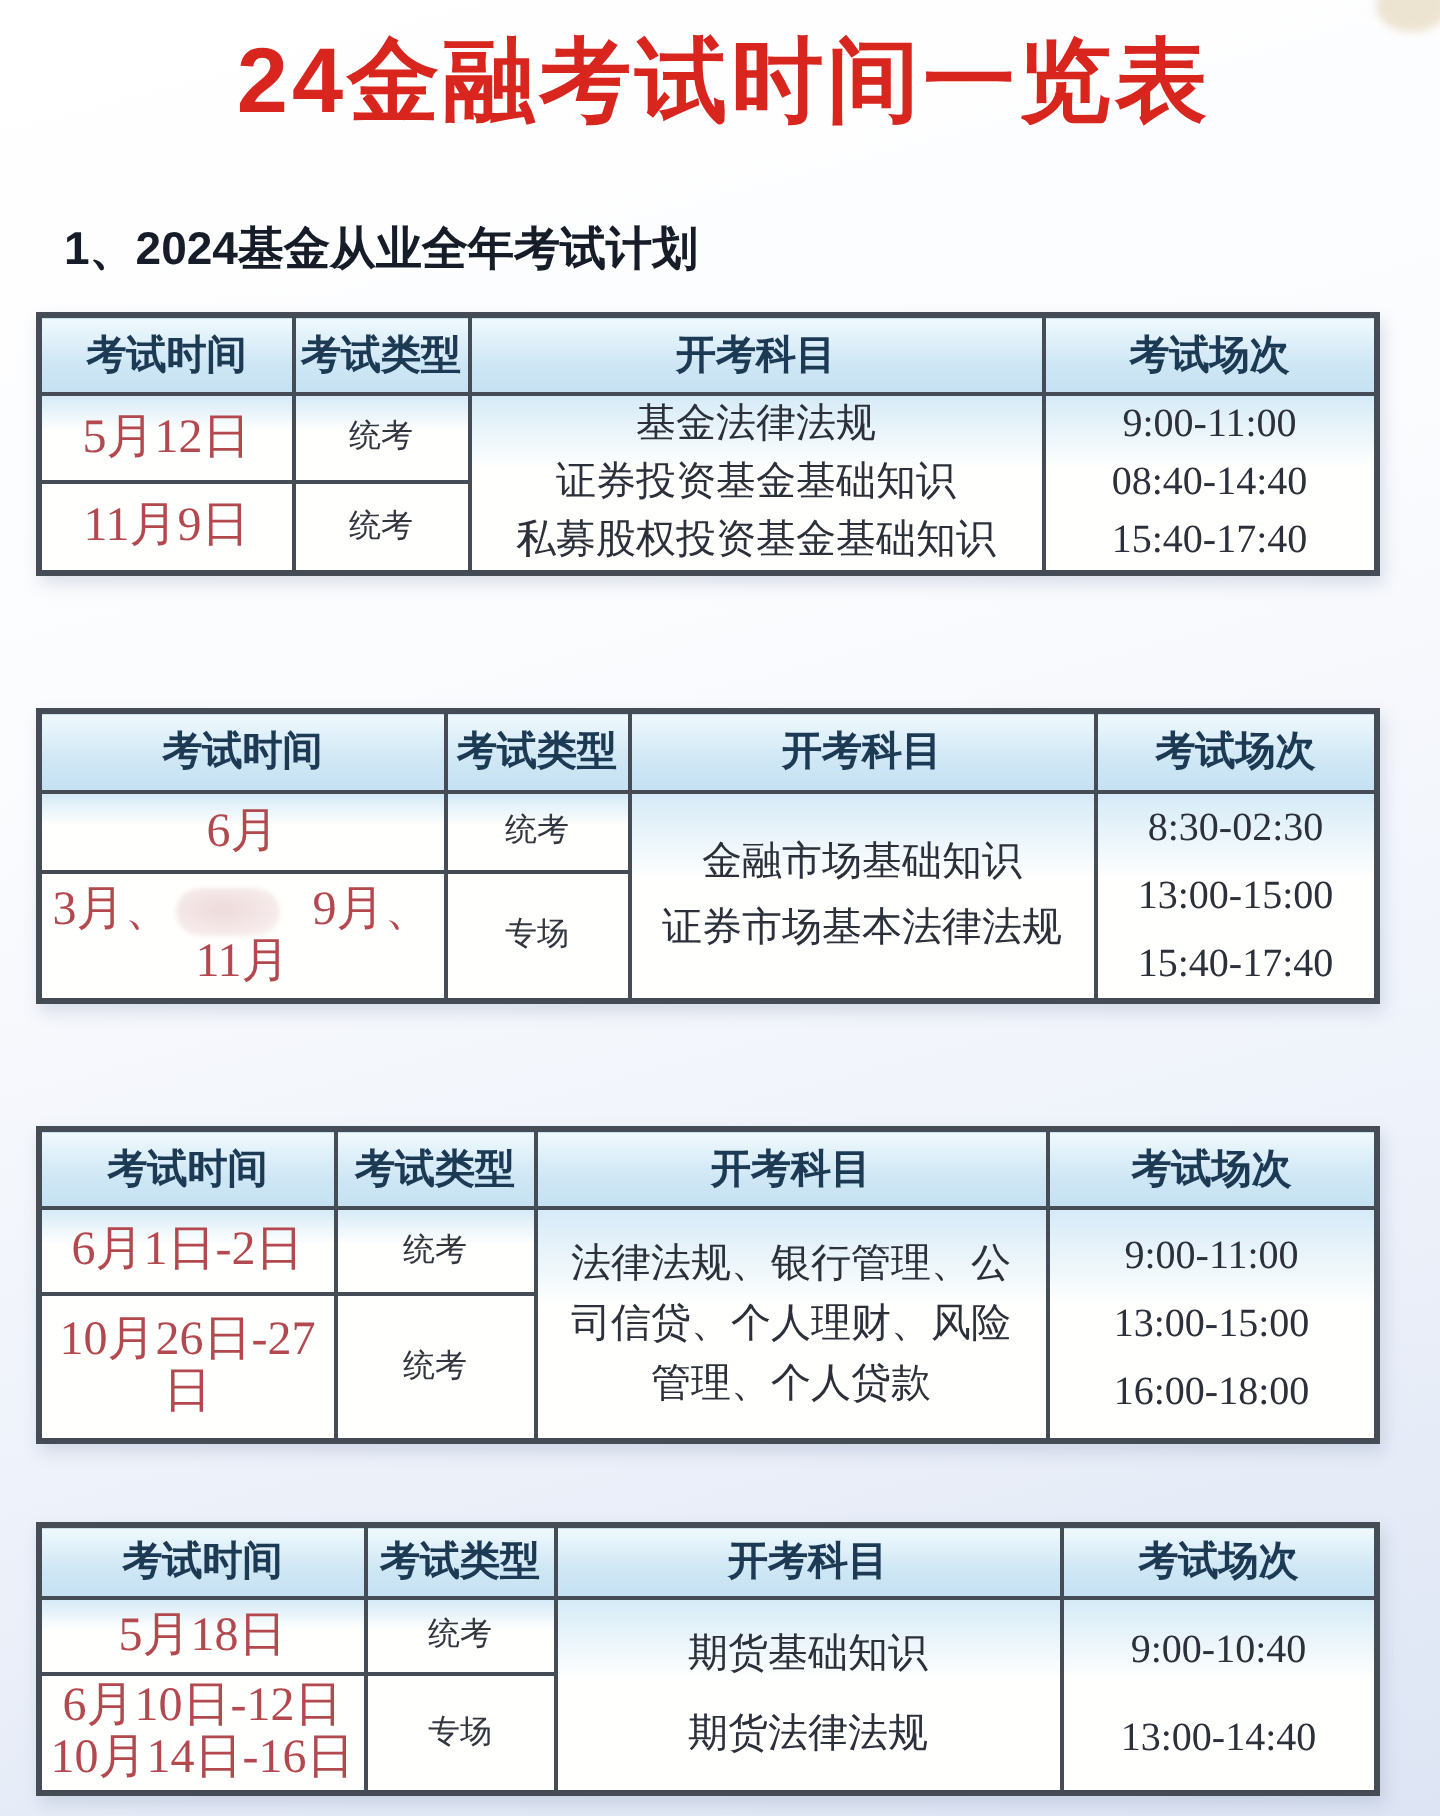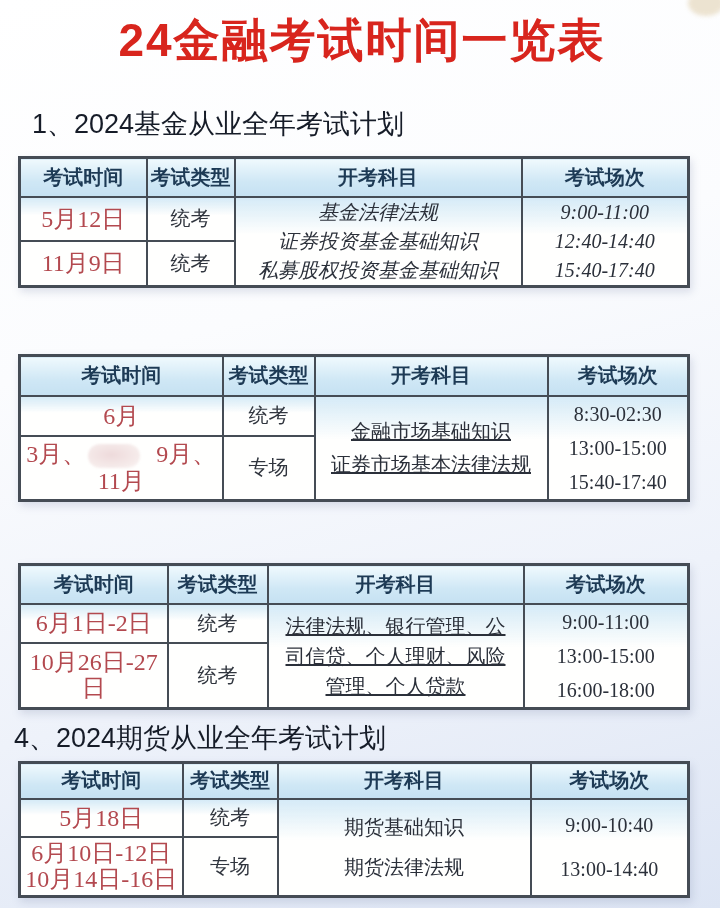--- a/index.html
+++ b/index.html
@@ -18,21 +18,21 @@
   .title{
     position:absolute;top:8px;left:2px;width:100%;
     margin:0;text-align:center;
     font-family:"Liberation Sans","DejaVu Sans",sans-serif;
     font-weight:900;font-size:46px;line-height:64px;letter-spacing:2px;
     color:#d8251d;
   }
   .heading{
     position:absolute;margin:0;
     font-family:"Liberation Sans","DejaVu Sans",sans-serif;
-    font-weight:normal;font-size:27px;line-height:28px;color:#161c28;
+    font-weight:bold;font-size:23px;line-height:28px;color:#161c28;
     white-space:nowrap;
   }
   .h-1{top:110px;left:32px;}
   .h-2{top:312px;left:12px;}
   .h-3{top:521px;left:14px;}
   .h-4{top:724px;left:14px;}
 
   table.exam{
     position:absolute;left:18px;width:672px;
     border-collapse:collapse;table-layout:fixed;
@@ -51,32 +51,32 @@
     padding:0 3px;overflow:hidden;
   }
   table.exam thead th{
     background:linear-gradient(180deg,#eff9fd 0%,#cfe7f5 60%,#c5e1f2 100%);
     color:#1d3a55;font-weight:bold;font-size:20px;
   }
   tbody tr.band > td{
     background:linear-gradient(180deg,rgba(186,221,242,.6) 0%,rgba(255,255,255,0) 42%);
   }
   td.date{color:#b3494f;font-size:24px;line-height:26px;}
-  td.type{color:#31363f;font-size:20px;}
+  td.type{color:#31363f;font-size:16px;}
   td.subjects,td.sessions{color:#2b303a;font-size:20px;}
 
   .t-1 thead tr{height:39px;} .t-1 tr.row-1{height:44px;} .t-1 tr.row-2{height:44px;}
   .t-2 thead tr{height:40px;} .t-2 tr.row-1{height:36px;} .t-2 tr.row-2{height:58px;}
   .t-3 thead tr{height:39px;} .t-3 tr.row-1{height:35px;} .t-3 tr.row-2{height:58px;}
   .t-4 thead tr{height:36px;} .t-4 tr.row-1{height:38px;} .t-4 tr.row-2{height:60px;}
 
-  .t-1 .subjects div,.t-1 .sessions div{line-height:29px;font-style:italic;}
-  .t-2 .subjects div{line-height:33px;text-decoration:underline;}
+  .t-1 .subjects div,.t-1 .sessions div{line-height:29px;}
+  .t-2 .subjects div{line-height:33px;}
   .t-2 .sessions div{line-height:34px;}
-  .t-3 .subjects{line-height:30px;padding:0 8px;text-decoration:underline;}
+  .t-3 .subjects{line-height:30px;padding:12px 8px;}
   .t-3 .sessions div{line-height:34px;}
   .t-4 .subjects div{line-height:40px;}
   .t-4 .sessions div{line-height:44px;}
 
   .redact-blob{
     display:inline-block;width:52px;height:24px;
     margin:0 16px 0 2px;vertical-align:-6px;
     border-radius:13px;
     background:radial-gradient(ellipse at 45% 45%,#eedadb 0%,#f6eceb 70%,rgba(250,246,245,.4) 100%);
     filter:blur(1px);
@@ -118,21 +118,21 @@
       <tr class="band row-1">
         <td class="date">5月12日</td>
         <td class="type">统考</td>
         <td class="subjects" rowspan="2">
           <div>基金法律法规</div>
           <div>证券投资基金基础知识</div>
           <div>私募股权投资基金基础知识</div>
         </td>
         <td class="sessions" rowspan="2">
           <div>9:00-11:00</div>
-          <div>12:40-14:40</div>
+          <div>08:40-14:40</div>
           <div>15:40-17:40</div>
         </td>
       </tr>
       <tr class="row-2">
         <td class="date">11月9日</td>
         <td class="type">统考</td>
       </tr>
     </tbody>
   </table>
 
@@ -200,21 +200,20 @@
           <div>16:00-18:00</div>
         </td>
       </tr>
       <tr class="row-2">
         <td class="date">10月26日-27日</td>
         <td class="type">统考</td>
       </tr>
     </tbody>
   </table>
 
-  <h2 class="heading h-4">4、2024期货从业全年考试计划</h2>
   <table class="exam t-4">
     <colgroup>
         <col style="width:163px">
         <col style="width:95px">
         <col style="width:253px">
         <col>
       </colgroup>
     <thead>
       <tr>
         <th>考试时间</th>

